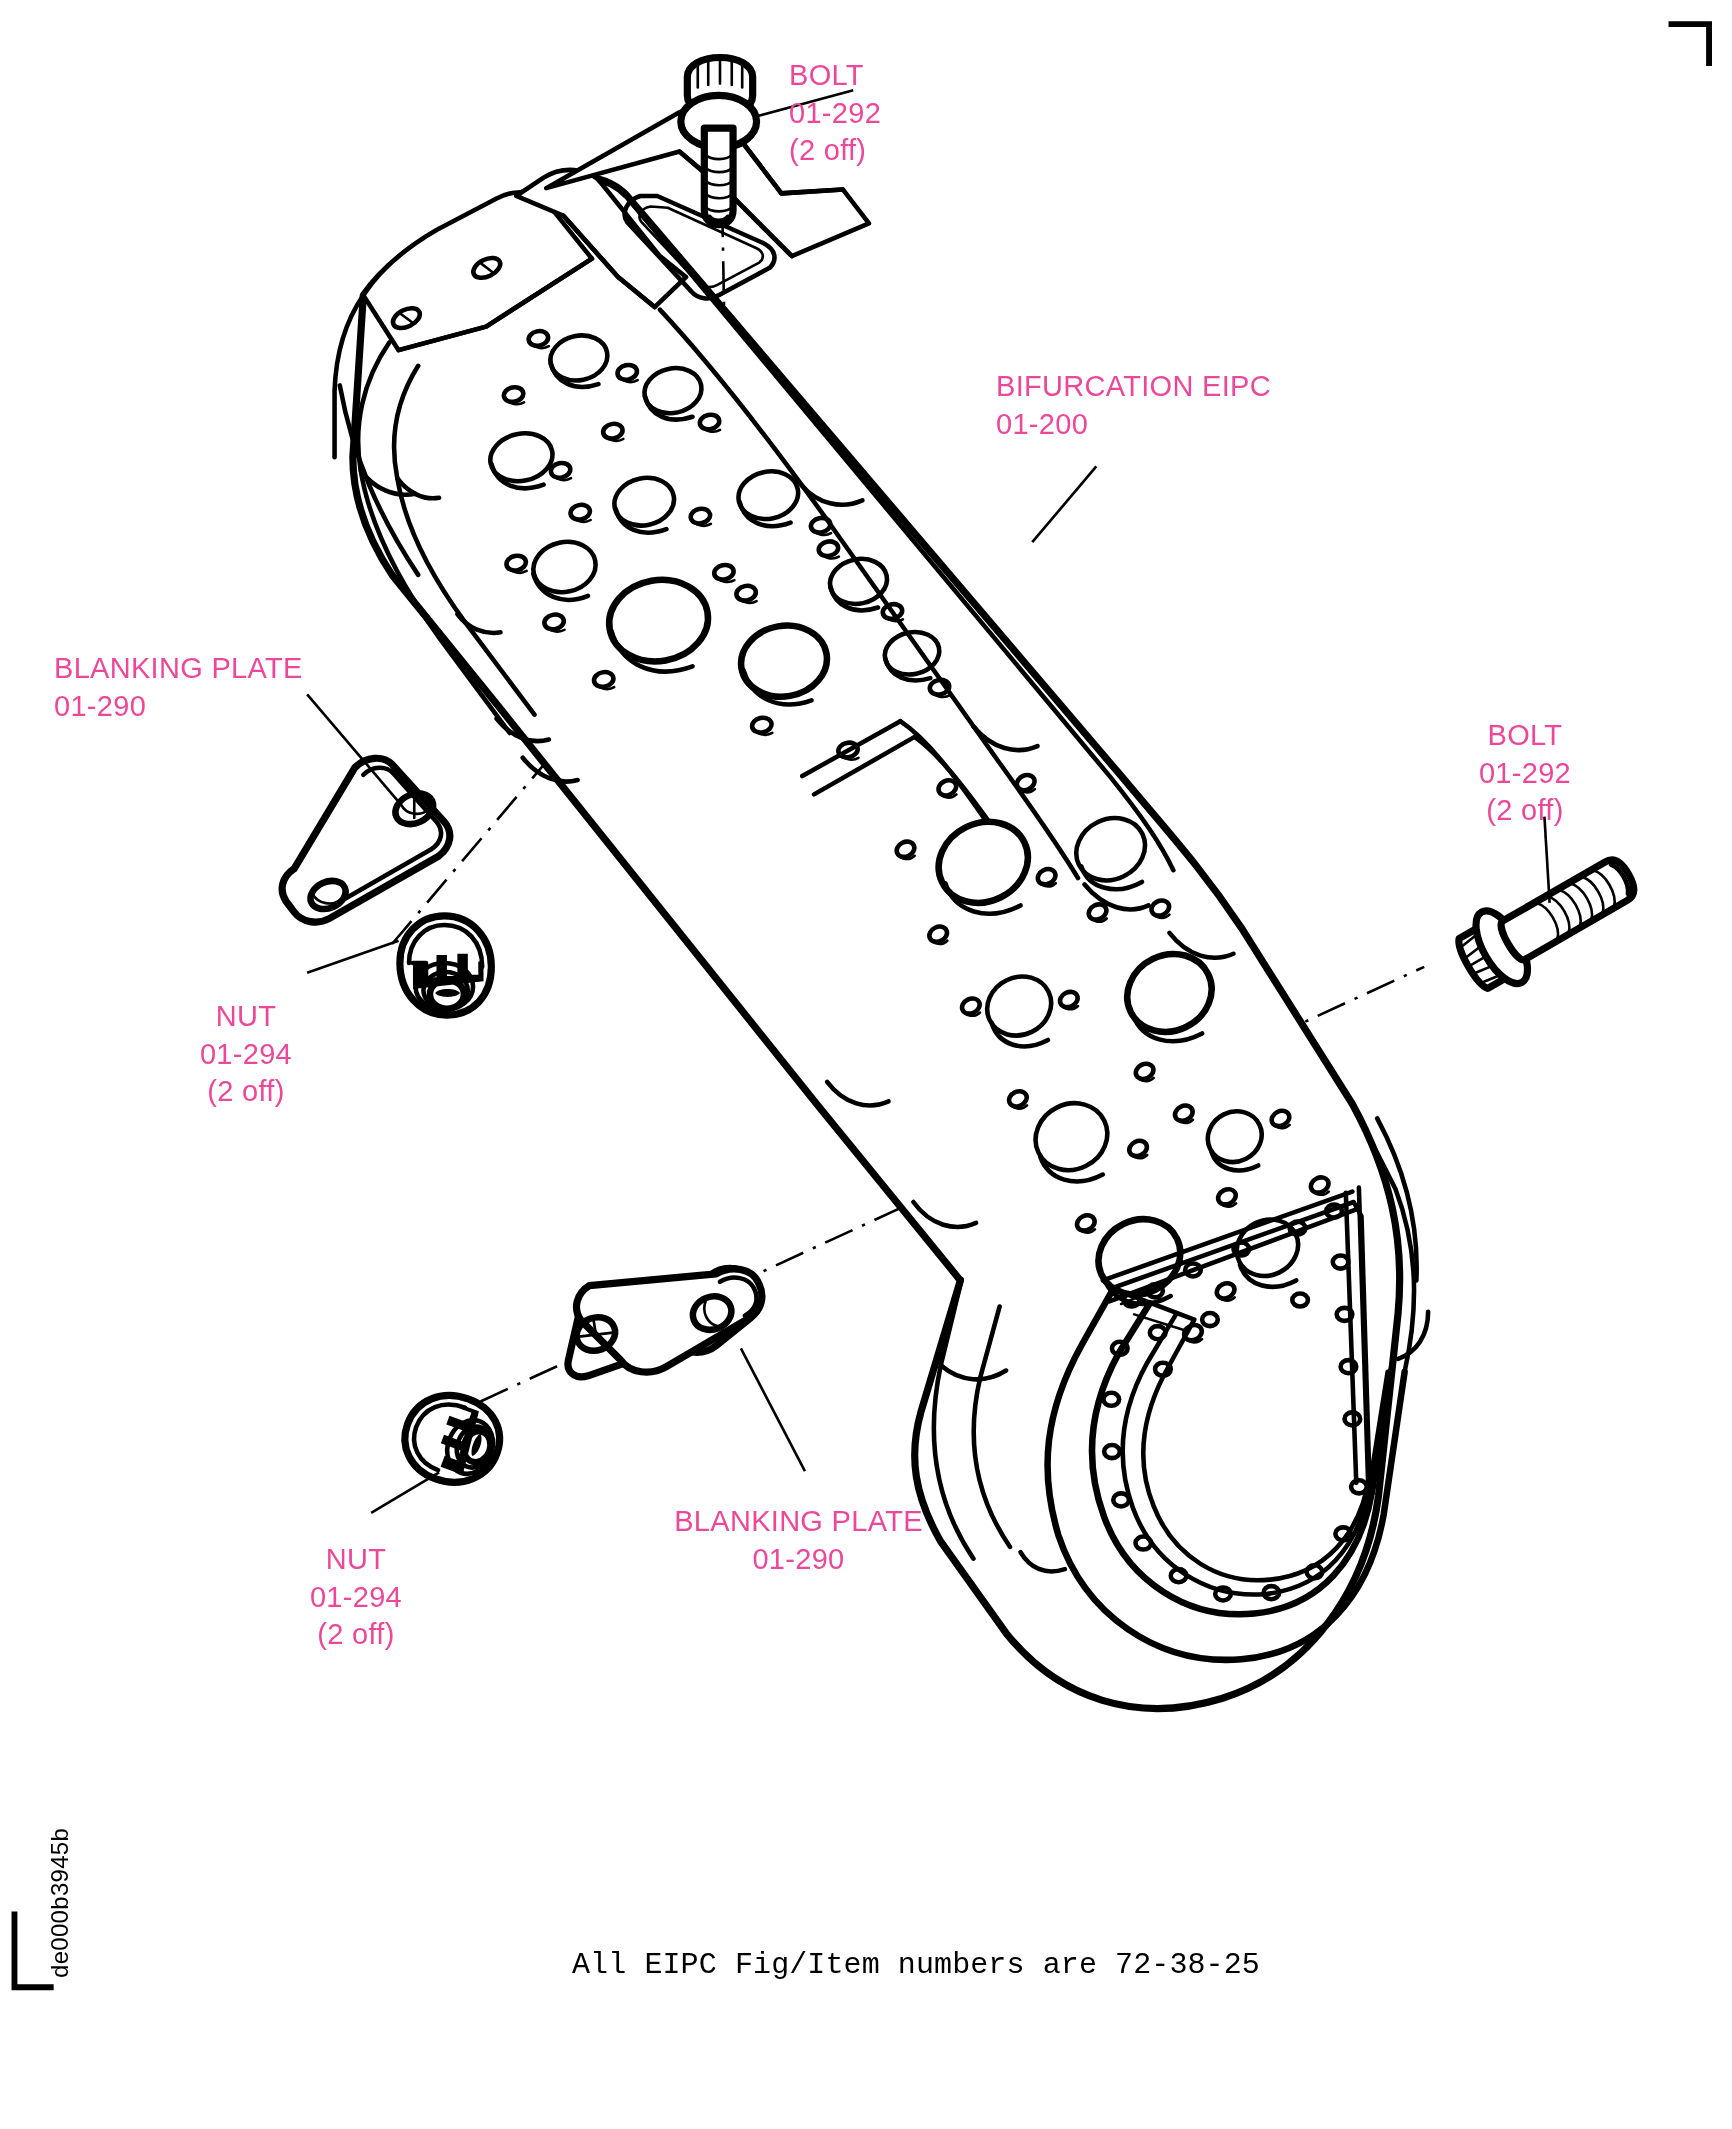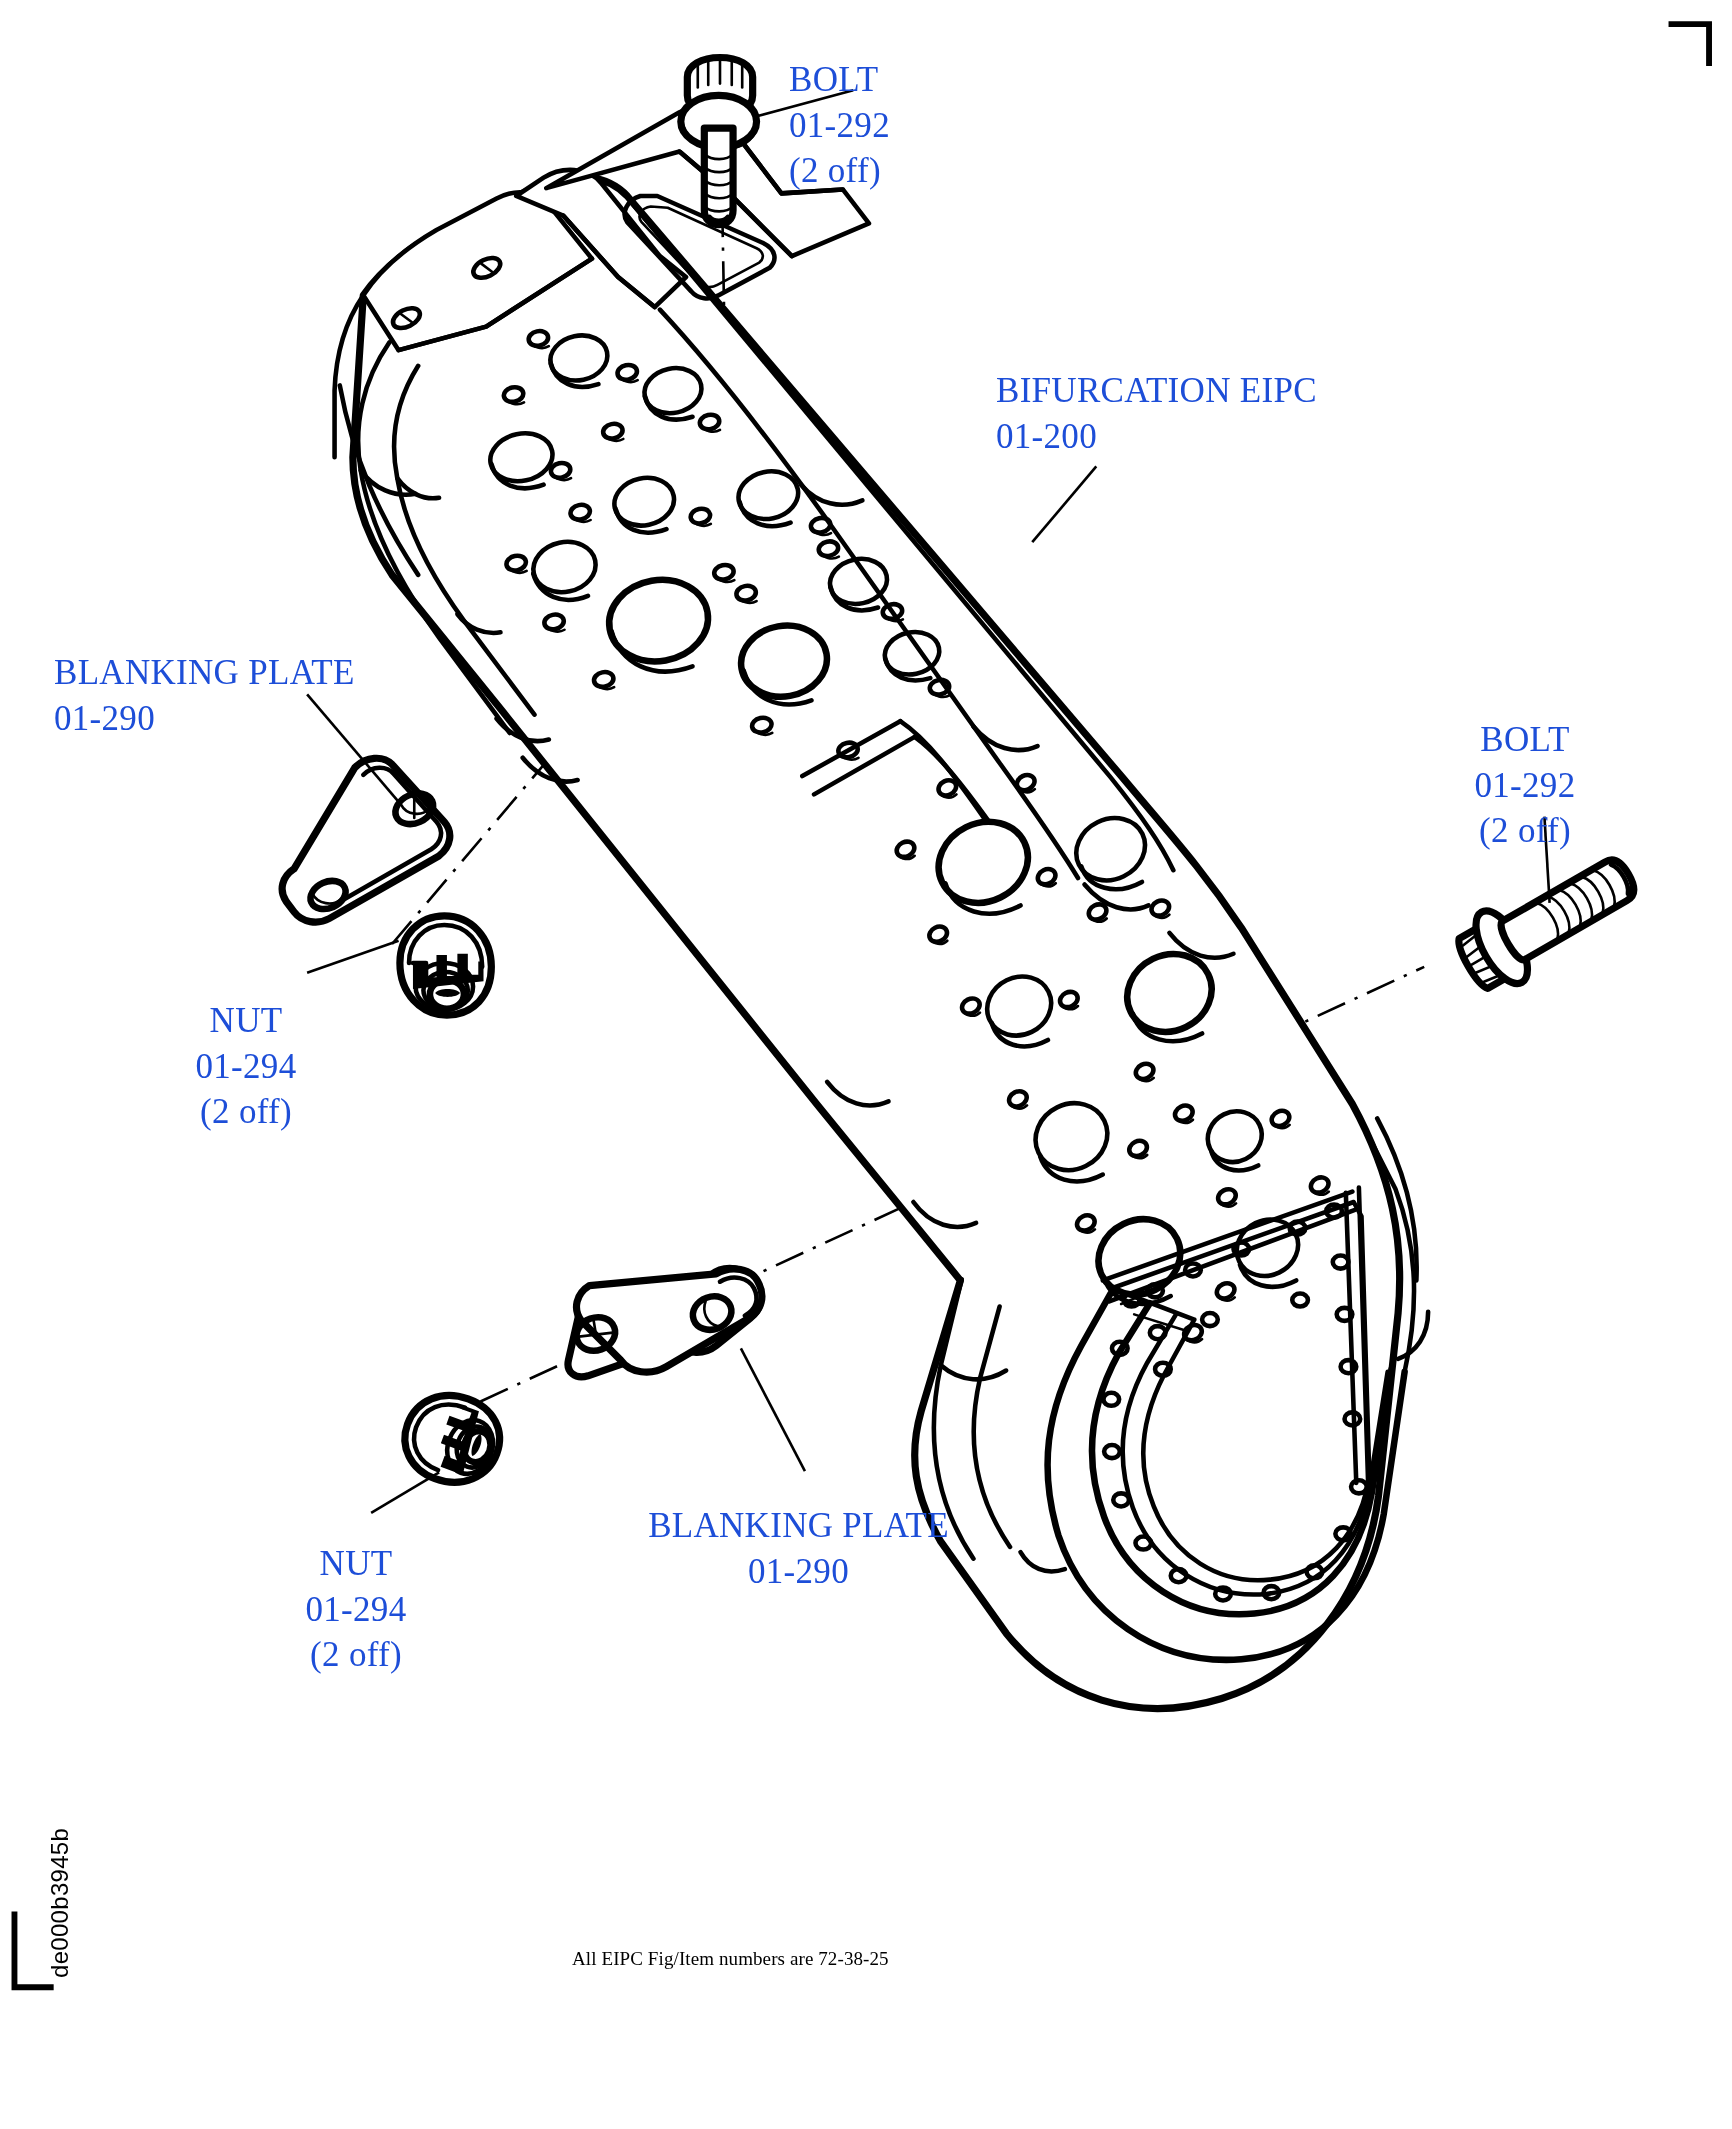--- a/index.html
+++ b/index.html
@@ -19,34 +19,34 @@
   }
   #art {
     position: absolute;
     left: 0;
     top: 0;
     width: 1732px;
     height: 2129px;
   }
   .lbl {
     position: absolute;
-    color: #1d4ed8;
-    font-family: Liberation Serif, serif;
-    font-size: 35px;
+    color: #ec4899;
+    font-family: Liberation Sans, sans-serif;
+    font-size: 29px;
     line-height: 1.30;
     letter-spacing: 0.3px;
     white-space: nowrap;
     text-align: center;
   }
   .lbl .ln { display: block; }
   .footer-note {
     position: absolute;
     color: #000000;
-    font-family: Liberation Serif, serif;
-    font-size: 19px;
+    font-family: Liberation Mono, monospace;
+    font-size: 30px;
     white-space: nowrap;
     letter-spacing: 0.1px;
   }
   .sidecode {
     position: absolute;
     color: #000000;
     font-family: "Liberation Sans", sans-serif;
     font-size: 24px;
     white-space: nowrap;
     transform-origin: 0 0;

